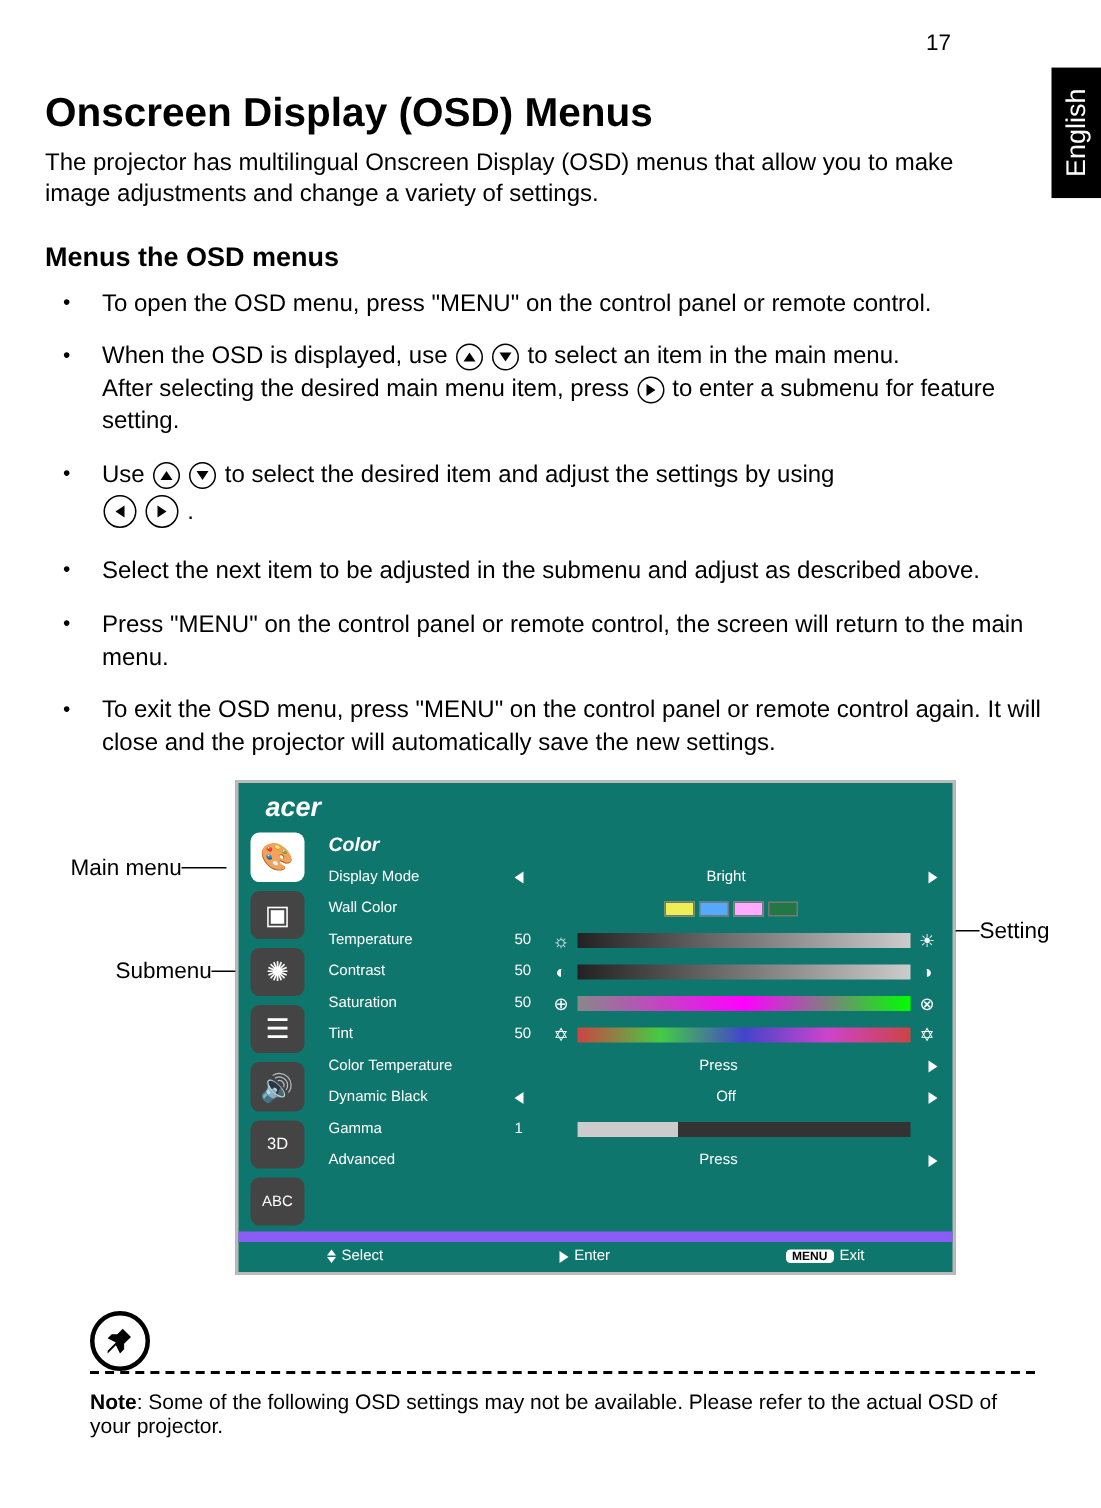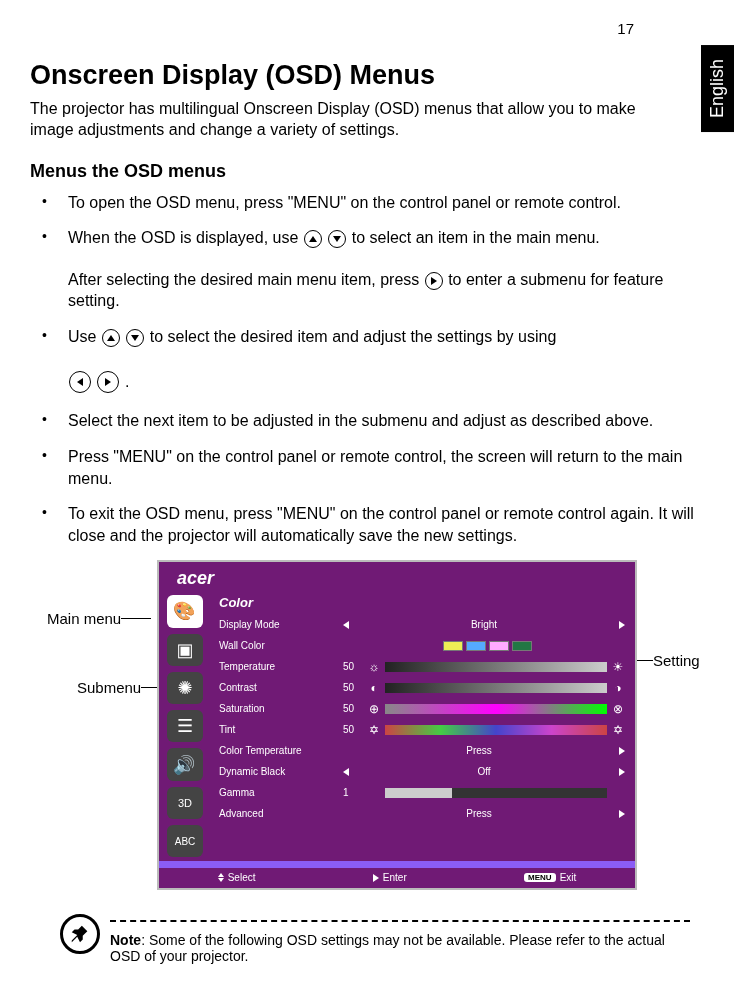--- a/index.html
+++ b/index.html
@@ -84,36 +84,36 @@
       margin: 0 1px;
     }
     .inline-btn.big { width: 22px; height: 22px; }
     .tri-up, .tri-down, .tri-left, .tri-right {
       width: 0; height: 0; display: block;
     }
     .tri-up { border-left: 4px solid transparent; border-right: 4px solid transparent; border-bottom: 6px solid #000; }
     .tri-down { border-left: 4px solid transparent; border-right: 4px solid transparent; border-top: 6px solid #000; }
     .tri-right { border-top: 4px solid transparent; border-bottom: 4px solid transparent; border-left: 6px solid #000; }
     .tri-left { border-top: 4px solid transparent; border-bottom: 4px solid transparent; border-right: 6px solid #000; }
-    .para { margin-top: 20px; }
+    .para { margin-top: 0; }
 
     
     .fig {
       position: relative;
       margin: 10px auto;
       width: 640px;
       height: 350px;
     }
     .osd {
       position: absolute;
       left: 110px;
       top: 0;
       width: 480px;
       height: 330px;
-      background: #701a75;
+      background: #0f766e;
       border: 2px solid #bbb;
     }
     .osd-brand {
       color: #fff;
       font-style: italic;
       font-weight: bold;
       font-size: 18px;
       padding: 6px 0 2px 18px;
       font-family: Arial, sans-serif;
     }
@@ -223,20 +223,21 @@
       width: 14px; height: 14px; display: flex; align-items: center; justify-content: center; font-size: 12px;
     }
 
     
     .note-wrap {
       display: flex;
       align-items: flex-start;
       margin-top: 10px;
       padding-left: 30px;
       max-width: 660px;
+      flex-direction: column;
     }
     .note-icon {
       width: 40px;
       height: 40px;
       border: 3px solid #000;
       border-radius: 50%;
       display: flex;
       align-items: center;
       justify-content: center;
       flex: 0 0 auto;

